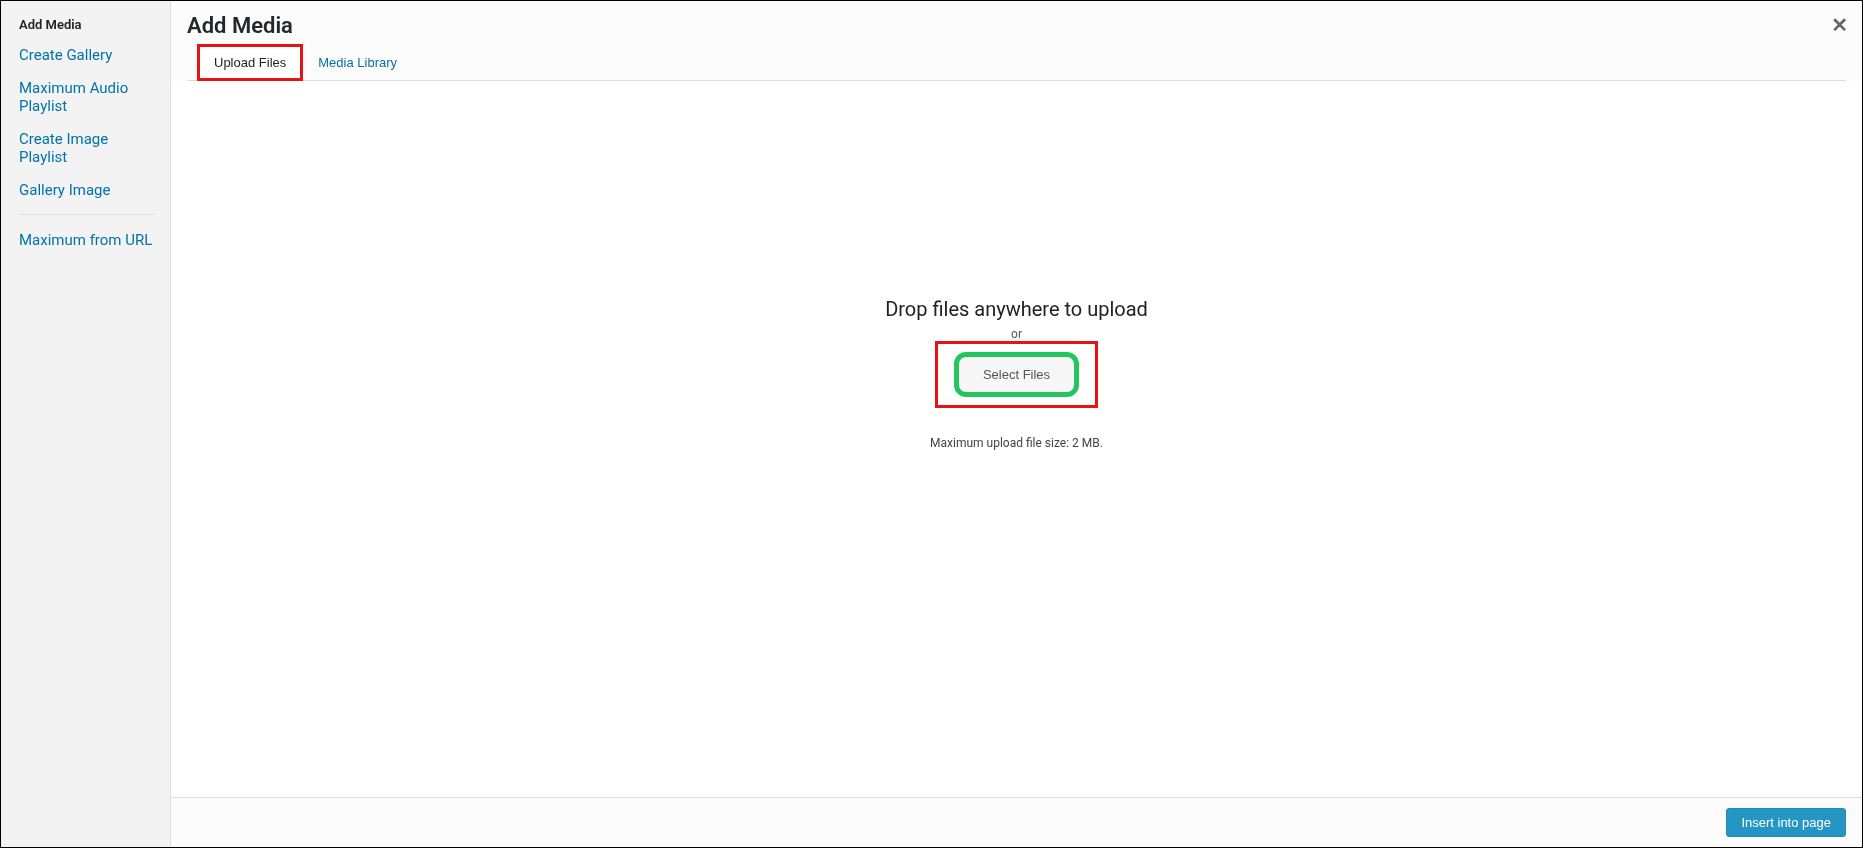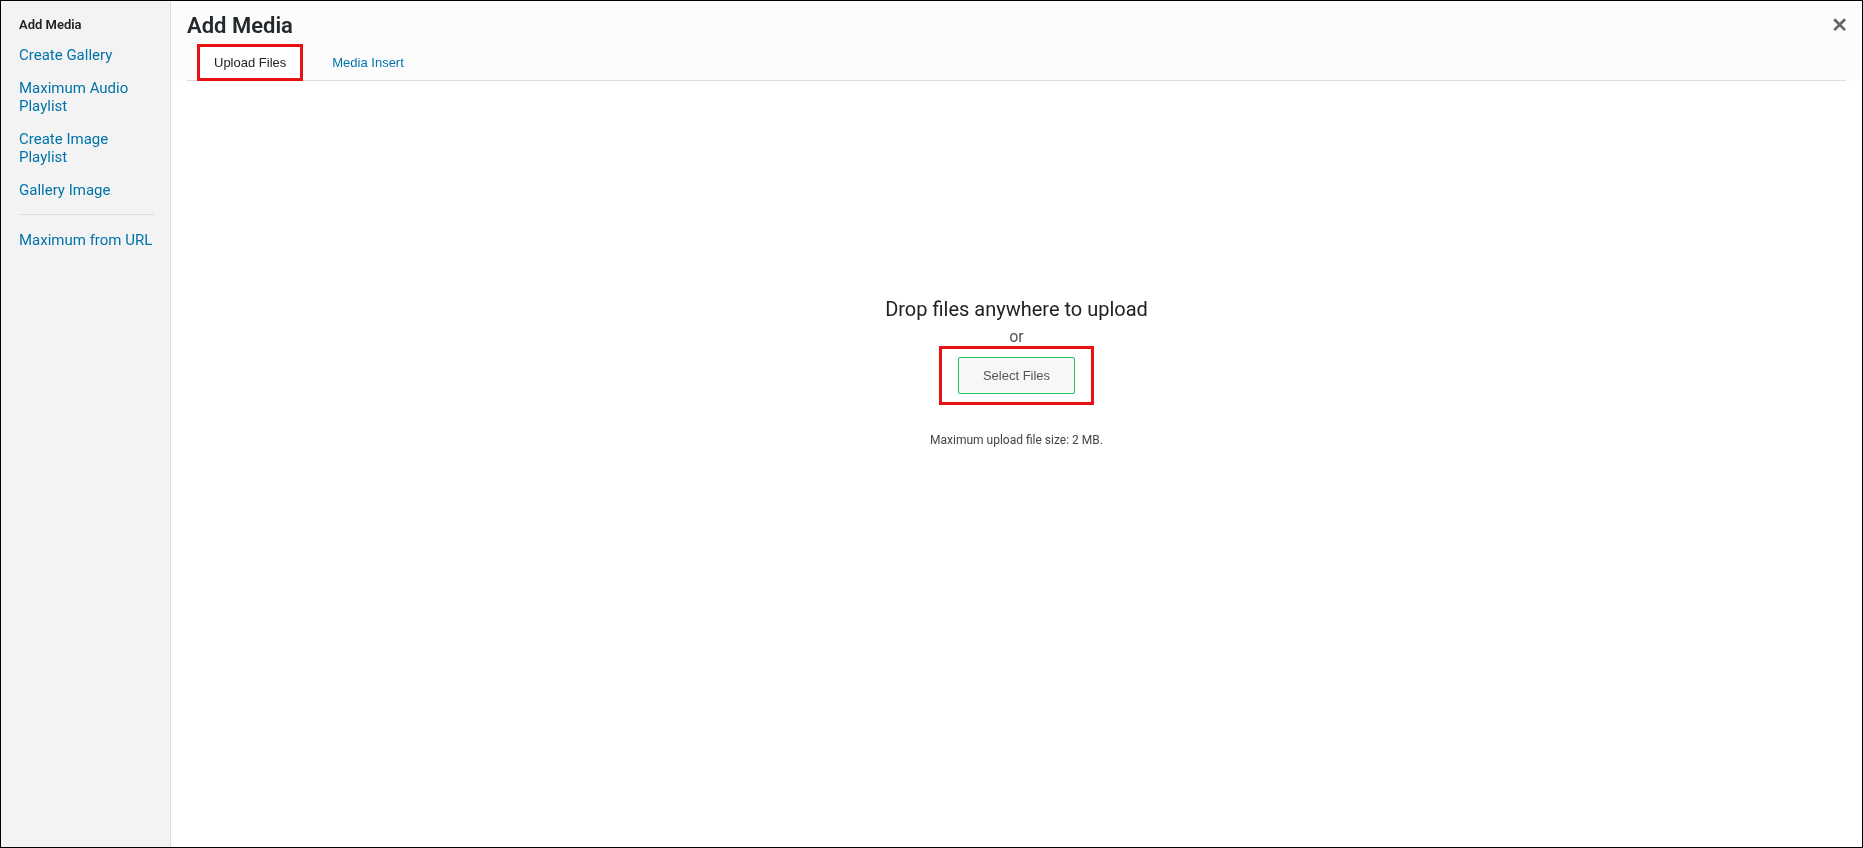--- a/index.html
+++ b/index.html
@@ -68,21 +68,20 @@
       color: #666;
       cursor: pointer;
       background: none;
       border: none;
       font-weight: bold;
     }
     .tabs {
       display: flex;
       border-bottom: 1px solid #ddd;
       padding-left: 10px;
-      gap: 14px;
     }
     .tab {
       padding: 8px 14px;
       font-size: 13px;
       cursor: pointer;
       color: #0073aa;
       border: 1px solid transparent;
       margin-bottom: -1px;
       background: none;
     }
@@ -100,38 +99,38 @@
       justify-content: flex-start;
       padding-top: 200px;
     }
     .drop-title {
       font-size: 20px;
       color: #222;
       margin-bottom: 6px;
       margin-top: 16px;
     }
     .or-text {
-      font-size: 16px;
+      font-size: 12px;
       color: #555;
       margin-bottom: 0px;
     }
     .select-files-wrap {
       border: 3px solid #e91212;
       padding: 8px 16px;
       display: inline-block;
       margin-bottom: 16px;
     }
     .select-files-btn {
       background: #f7f7f7;
-      border: 1px solid #22c55e;
+      border: 5px solid #22c55e;
       padding: 10px 24px;
       font-size: 13px;
       color: #555;
       cursor: pointer;
-      border-radius: 2px;
+      border-radius: 12px;
     }
     .max-size {
       font-size: 12px;
       color: #444;
       margin-top: 12px;
     }
     .footer {
       border-top: 1px solid #ddd;
       background: #fcfcfc;
       padding: 10px 16px;
@@ -163,24 +162,27 @@
 </div>
 
 <div class="main">
   <button class="close-btn">
     <span>✕</span>
   </button>
   <div class="header">
     <h1 class="page-title">Add Media</h1>
     <div class="tabs">
       <button class="tab active">Upload Files</button>
-      <button class="tab">Media Insert</button>
+      <button class="tab">Media Library</button>
     </div>
   </div>
   <div class="content">
     <div class="drop-title">Drop files anywhere to upload</div>
     <div class="or-text">or</div>
     <div class="select-files-wrap">
       <button class="select-files-btn">Select Files</button>
     </div>
     <div class="max-size">Maximum upload file size: 2 MB.</div>
   </div>
+  <div class="footer">
+    <button class="insert-btn">Insert into page</button>
+  </div>
 </div>
 
 </body></html>

